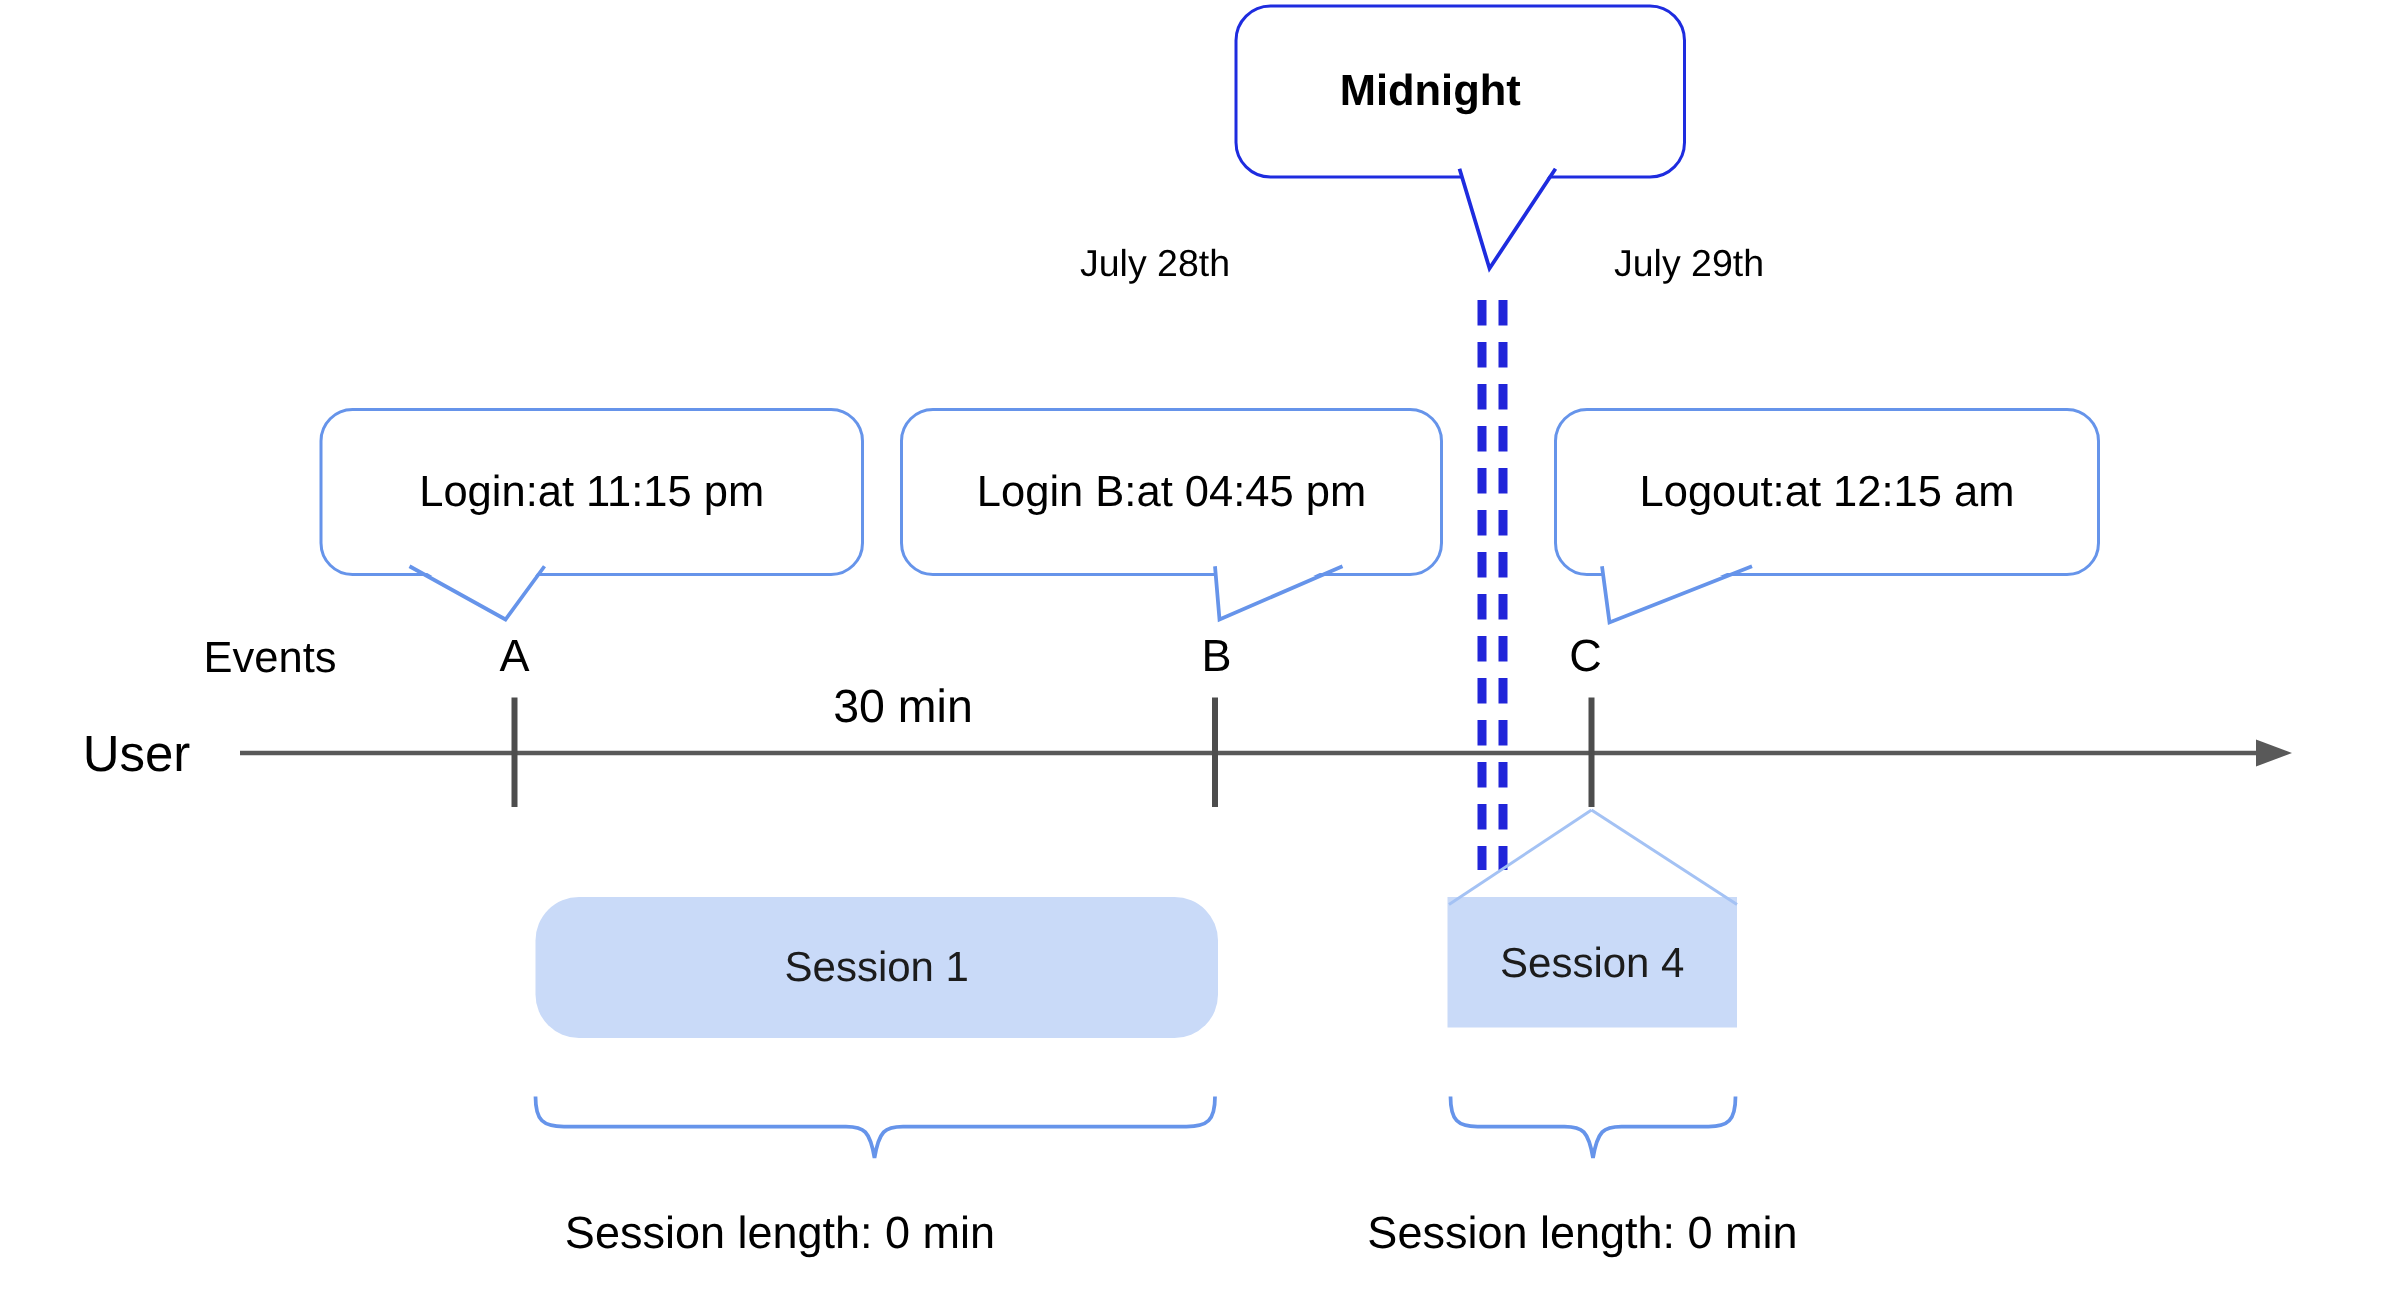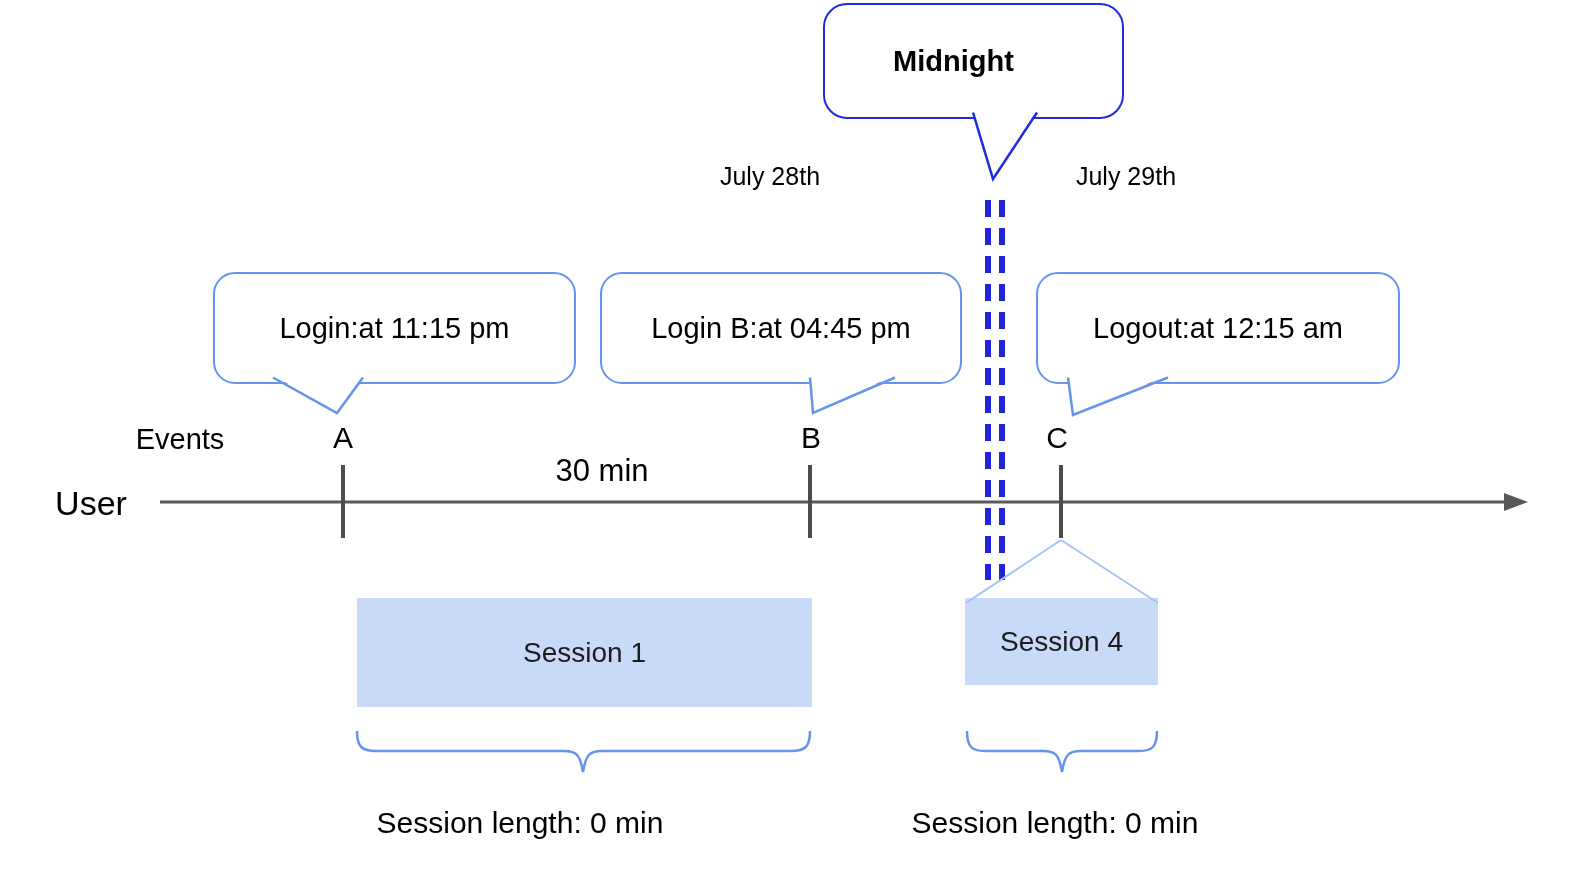--- a/index.html
+++ b/index.html
@@ -50,21 +50,21 @@
 
   <div class="label" style="left:110px;top:423px;width:140px;font-size:29px;">Events</div>
   <div class="label" style="left:36px;top:484px;width:110px;font-size:34px;">User</div>
 
   <div class="label marker-letter" style="left:313px;top:421px;width:60px;">A</div>
   <div class="label marker-letter" style="left:781px;top:421px;width:60px;">B</div>
   <div class="label marker-letter" style="left:1027px;top:421px;width:60px;">C</div>
 
   <div class="label" style="left:522px;top:453px;width:160px;font-size:31px;">30 min</div>
 
-  <div class="session-box" style="left:357px;top:598px;width:455px;height:109px;">
+  <div class="session-box" style="left:357px;top:598px;width:455px;height:94px;border-radius:29px;">
     <span>Session 1</span>
   </div>
   <div class="session-box" style="left:965px;top:598px;width:193px;height:87px;">
     <span>Session 4</span>
   </div>
 
   <div class="label" style="left:338px;top:806px;width:364px;font-size:30px;">Session length: 0 min</div>
   <div class="label" style="left:873px;top:806px;width:364px;font-size:30px;">Session length: 0 min</div>
 
   <svg id="lineart" width="1596" height="870" viewBox="0 0 1596 870" xmlns="http://www.w3.org/2000/svg">

